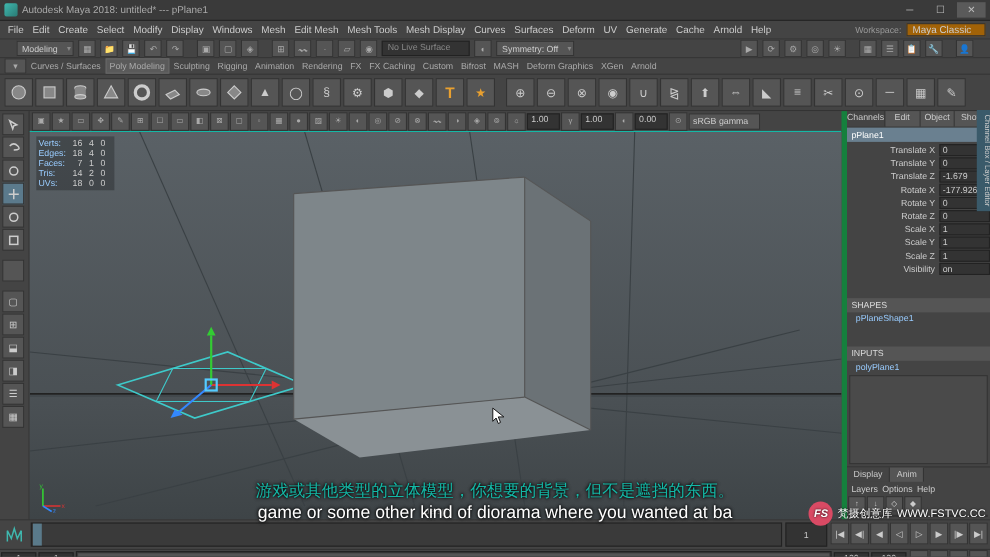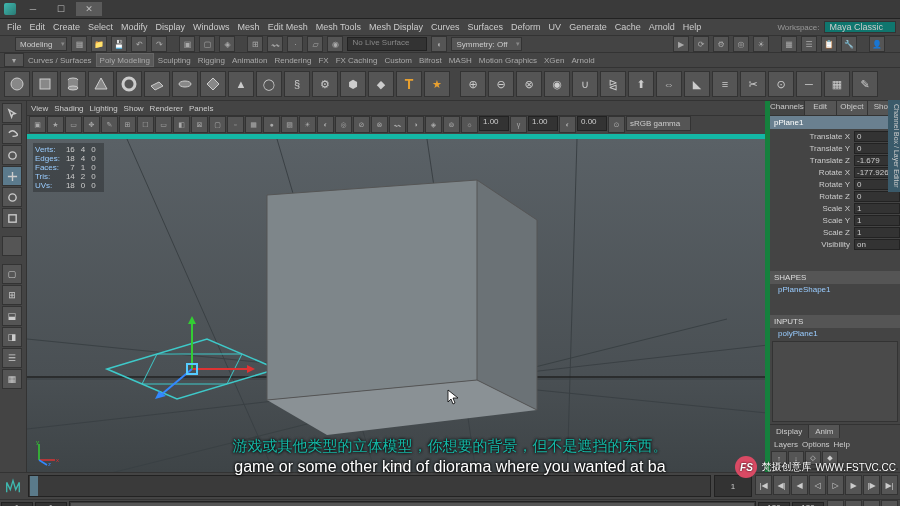--- a/index.html
+++ b/index.html
@@ -27,21 +27,21 @@
 .shelf svg{width:16px;height:16px}
 .main{display:flex;height:371px}
 .toolbox{width:22px;background:#444;display:flex;flex-direction:column;gap:1px;padding:2px;border-right:1px solid #333}
 .toolbox .tb{width:18px;height:18px;background:#555;border:1px solid #333;display:flex;align-items:center;justify-content:center}
 .toolbox .tb.sel{background:#5b7a8c}
 .toolbox .tb svg{width:11px;height:11px;stroke:#ccc;fill:none;stroke-width:1.5}
 .toolbox .sep{height:6px}
 .viewarea{flex:1;display:flex;flex-direction:column;background:#444}
 .panelmenu{height:14px;display:flex;align-items:center;gap:6px;padding:0 4px;font-size:8px;border-bottom:1px solid #333}
 .panelmenu span{color:#ccc}
-.paneltb{height:18px;display:flex;align-items:flex-start;gap:1px;padding:0 2px;border-bottom:5px solid #14b8a6}
+.paneltb{height:18px;display:flex;align-items:center;gap:1px;padding:0 2px;border-bottom:1px solid #14b8a6}
 .paneltb .pb{width:15px;height:15px;background:#555;border:1px solid #333;display:flex;align-items:center;justify-content:center;font-size:7px;color:#aaa}
 .paneltb .num{background:#333;border:1px solid #222;padding:0 3px;height:13px;font-size:8px;min-width:22px;color:#ccc}
 .paneltb .dd2{background:#555;border:1px solid #333;padding:0 10px 0 3px;font-size:8px;height:13px;display:flex;align-items:center}
 .viewport{flex:1;position:relative;background:linear-gradient(#5a6166 0%,#4a5054 70%,#3e4447 100%);overflow:hidden}
 .hud{position:absolute;top:4px;left:6px;font-size:8px;color:#ccc;background:rgba(0,0,0,.25);padding:2px}
 .hud table{border-collapse:collapse}
 .hud td{padding:0 6px 0 0;text-align:right}
 .hud td:first-child{text-align:left;color:#9cf}
 .camlabel{position:absolute;bottom:3px;left:50%;transform:translateX(-50%);font-size:8px;color:#bbb}
 .axisicon{position:absolute;bottom:6px;left:6px;width:28px;height:28px}
@@ -80,20 +80,21 @@
 .sub-cn{bottom:50px;color:#14b8a6}
 .sub-en{bottom:30px;color:#fff;font-size:16px}
 .watermark{position:absolute;right:4px;bottom:28px;display:flex;align-items:center;gap:4px;font-size:10px;color:#fff;text-shadow:0 0 2px #000}
 .watermark .badge{width:22px;height:22px;border-radius:50%;background:#d94a64;display:flex;align-items:center;justify-content:center;font-weight:bold;font-style:italic;font-size:10px}
 </style>
 </head>
 <body>
 
 <div class="titlebar">
   <div class="mlogo"></div>
+  <div class="ttl">Autodesk Maya 2018: untitled*  ---  pPlane1</div>
   <div class="wc">
     <span>─</span>
     <span>☐</span>
     <span>✕</span>
   </div>
 </div>
 
 <div class="menubar">
   <span>File</span>
   <span>Edit</span>
@@ -108,21 +109,21 @@
   <span>Mesh Display</span>
   <span>Curves</span>
   <span>Surfaces</span>
   <span>Deform</span>
   <span>UV</span>
   <span>Generate</span>
   <span>Cache</span>
   <span>Arnold</span>
   <span>Help</span>
   <span class="ws">Workspace:</span>
-  <span class="dd" style="background:#0f766e;border:1px solid #333;padding:0 12px 0 4px">Maya Classic</span>
+  <span class="dd" style="background:#a16207;border:1px solid #333;padding:0 12px 0 4px">Maya Classic</span>
 </div>
 
 <div class="row statusline">
   <div class="dd">Modeling</div>
   <div class="ic">▦</div>
   <div class="ic">📁</div>
   <div class="ic">💾</div>
   <div class="ic">↶</div>
   <div class="ic">↷</div>
   <div style="width:4px"></div>
@@ -159,21 +160,21 @@
   <span class="act">Poly Modeling</span>
   <span>Sculpting</span>
   <span>Rigging</span>
   <span>Animation</span>
   <span>Rendering</span>
   <span>FX</span>
   <span>FX Caching</span>
   <span>Custom</span>
   <span>Bifrost</span>
   <span>MASH</span>
-  <span>Motion Graphics</span>
+  <span>Deform Graphics</span>
   <span>XGen</span>
   <span>Arnold</span>
 </div>
 
 <div class="row shelf">
   <div class="sbtn">
       <svg viewBox="0 0 16 16">
         <circle cx="8" cy="8" r="6" fill="#888" stroke="#ccc"></circle>
       </svg>
     </div>
@@ -278,28 +279,20 @@
     <div class="sep"></div>
     <div class="tb">▢</div>
     <div class="tb">⊞</div>
     <div class="tb">⬓</div>
     <div class="tb">◨</div>
     <div class="tb">☰</div>
     <div class="tb">▦</div>
   </div>
 
   <div class="viewarea">
-    <div class="panelmenu">
-      <span>View</span>
-      <span>Shading</span>
-      <span>Lighting</span>
-      <span>Show</span>
-      <span>Renderer</span>
-      <span>Panels</span>
-    </div>
     <div class="paneltb">
       <div class="pb">▣</div>
       <div class="pb">★</div>
       <div class="pb">▭</div>
       <div class="pb">✥</div>
       <div class="pb">✎</div>
       <div class="pb">⊞</div>
       <div class="pb">☐</div>
       <div class="pb">▭</div>
       <div class="pb">◧</div>

